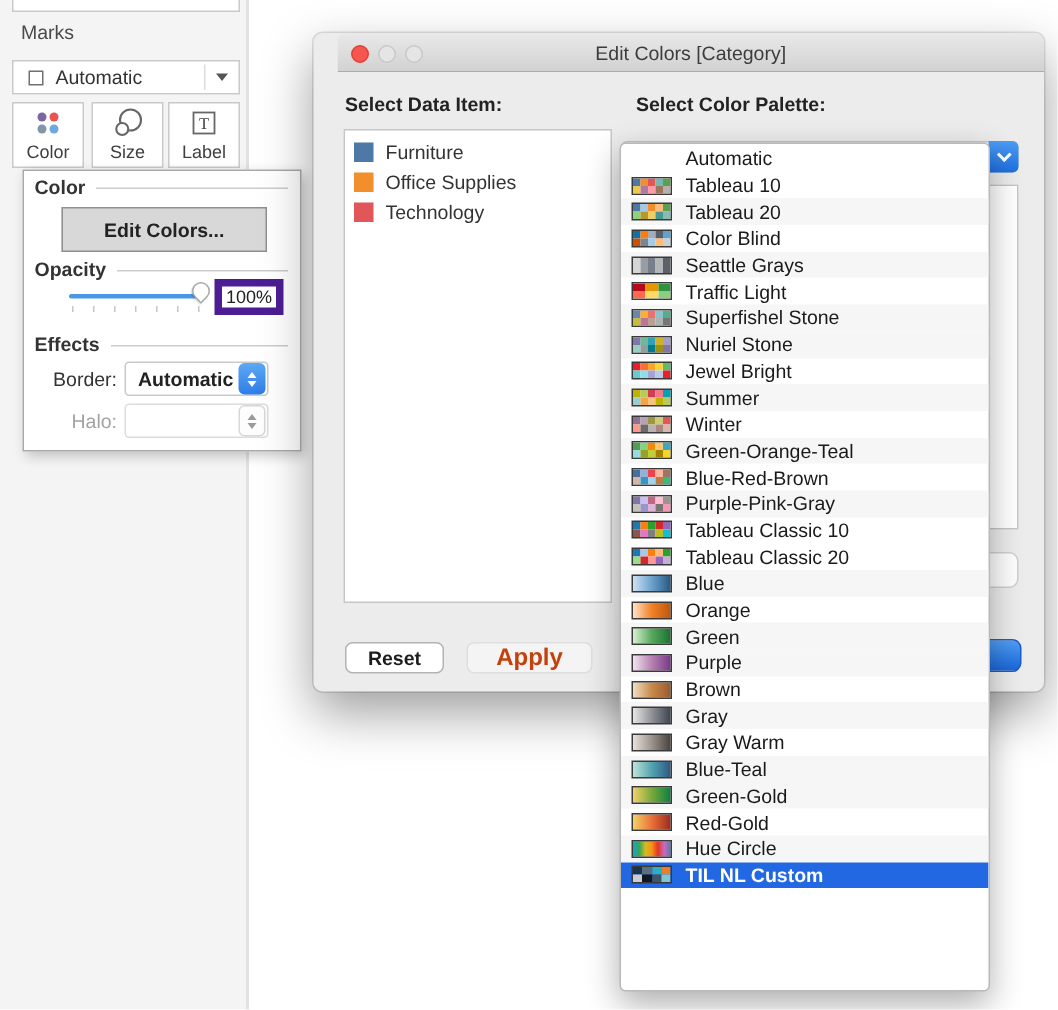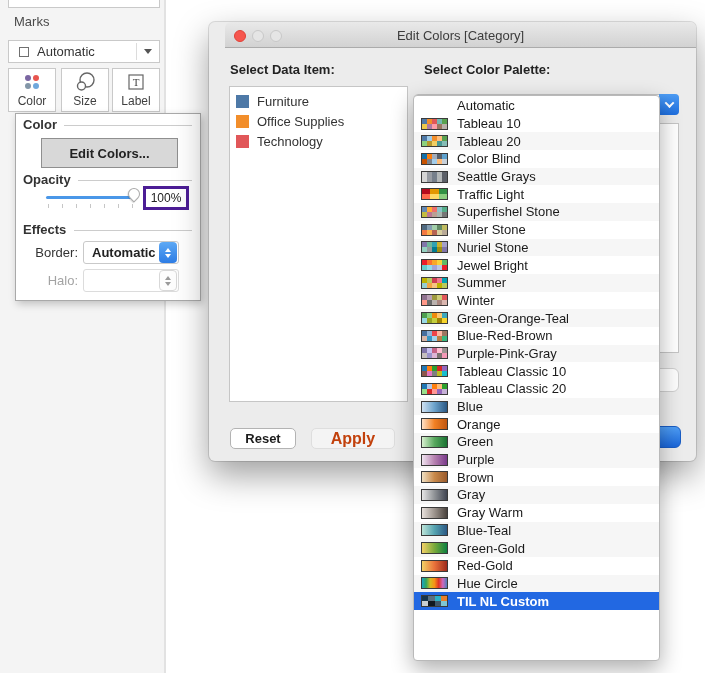--- a/index.html
+++ b/index.html
@@ -24,21 +24,21 @@
   .color-dots i { width:6px; height:6px; border-radius:50%; }
 
   
   .color-popup { position:absolute; left:15px; top:113px; width:186px; height:188px; background:#fff; border:1px solid #a9a9a9; box-shadow:2px 3px 8px rgba(0,0,0,.22); z-index:3; }
   .sec { position:absolute; left:7px; font-size:13px; font-weight:bold; color:#333; background:#fff; padding-right:6px; z-index:1; }
   .rule { position:absolute; right:8px; height:1px; background:#ccc; }
   .edit-colors-btn { position:absolute; left:25px; top:24px; width:137px; height:30px; background:#d8d8d8; border:1px solid #8f8f8f; font-size:13px; font-weight:bold; color:#222; display:flex; align-items:center; justify-content:center; }
   .slider-track { position:absolute; left:30px; top:82px; width:88px; height:3px; background:#4a97e8; border-radius:2px; }
   .slider-thumb { position:absolute; left:112px; top:74px; width:12px; height:12px; background:#fff; border:1px solid #a9a9a9; border-radius:50% 50% 0 50%; transform:rotate(45deg); box-shadow:0 1px 1px rgba(0,0,0,.15); }
   .tick { position:absolute; top:90px; width:1px; height:4px; background:#c6c6c6; }
-  .opacity-box { position:absolute; left:127px; top:72px; width:46px; height:24px; background:#fff; border:3px solid #4c1d95; font-size:12px; color:#222; display:flex; align-items:center; justify-content:center; }
+  .opacity-box { position:absolute; left:127px; top:72px; width:46px; height:24px; background:#fff; border:5px solid #4c1d95; font-size:12px; color:#222; display:flex; align-items:center; justify-content:center; }
   .fx-label { position:absolute; font-size:13px; color:#333; font-weight:normal; text-align:right; width:62px; }
   .fx-label.dim { color:#a3a3a3; font-weight:normal; }
   .fx-select { position:absolute; left:67px; width:96px; height:23px; background:#fff; border:1px solid #c9c9c9; border-radius:3px; display:flex; align-items:center; }
   .fx-select .val { flex:1; font-size:13px; font-weight:bold; color:#222; padding-left:8px; }
   .stepper { width:18px; height:21px; border-radius:4px; margin-right:1px; display:flex; flex-direction:column; align-items:center; justify-content:center; gap:2px; }
   .stepper.blue { background:linear-gradient(#5da9f5,#2e7de5); }
   .stepper.gray { background:#fdfdfd; border:1px solid #d8d8d8; }
   .chev-up { width:0; height:0; border-left:3.5px solid transparent; border-right:3.5px solid transparent; border-bottom:4px solid #fff; }
   .chev-dn { width:0; height:0; border-left:3.5px solid transparent; border-right:3.5px solid transparent; border-top:4px solid #fff; }
   .stepper.gray .chev-up { border-bottom-color:#9a9a9a; }
@@ -282,35 +282,20 @@
         <i style="background: rgb(140, 194, 202);"></i>
         <i style="background: rgb(85, 173, 137);"></i>
         <i style="background: rgb(195, 188, 63);"></i>
         <i style="background: rgb(187, 118, 147);"></i>
         <i style="background: rgb(186, 160, 148);"></i>
         <i style="background: rgb(169, 181, 174);"></i>
         <i style="background: rgb(118, 118, 118);"></i>
       </span>
       <span class="menu-label">Superfishel Stone</span>
     </div>
-    <div class="menu-row">
-      <span class="swatch" style="grid-template-columns: repeat(5, 1fr);">
-        <i style="background: rgb(79, 105, 128);"></i>
-        <i style="background: rgb(132, 157, 177);"></i>
-        <i style="background: rgb(162, 206, 170);"></i>
-        <i style="background: rgb(99, 139, 102);"></i>
-        <i style="background: rgb(191, 187, 96);"></i>
-        <i style="background: rgb(244, 121, 66);"></i>
-        <i style="background: rgb(251, 176, 78);"></i>
-        <i style="background: rgb(182, 99, 83);"></i>
-        <i style="background: rgb(215, 206, 159);"></i>
-        <i style="background: rgb(185, 170, 151);"></i>
-      </span>
-      <span class="menu-label">Miller Stone</span>
-    </div>
     <div class="menu-row alt">
       <span class="swatch" style="grid-template-columns: repeat(5, 1fr);">
         <i style="background: rgb(129, 117, 170);"></i>
         <i style="background: rgb(111, 184, 153);"></i>
         <i style="background: rgb(49, 161, 179);"></i>
         <i style="background: rgb(204, 178, 43);"></i>
         <i style="background: rgb(163, 159, 201);"></i>
         <i style="background: rgb(148, 208, 192);"></i>
         <i style="background: rgb(149, 156, 158);"></i>
         <i style="background: rgb(2, 123, 142);"></i>

